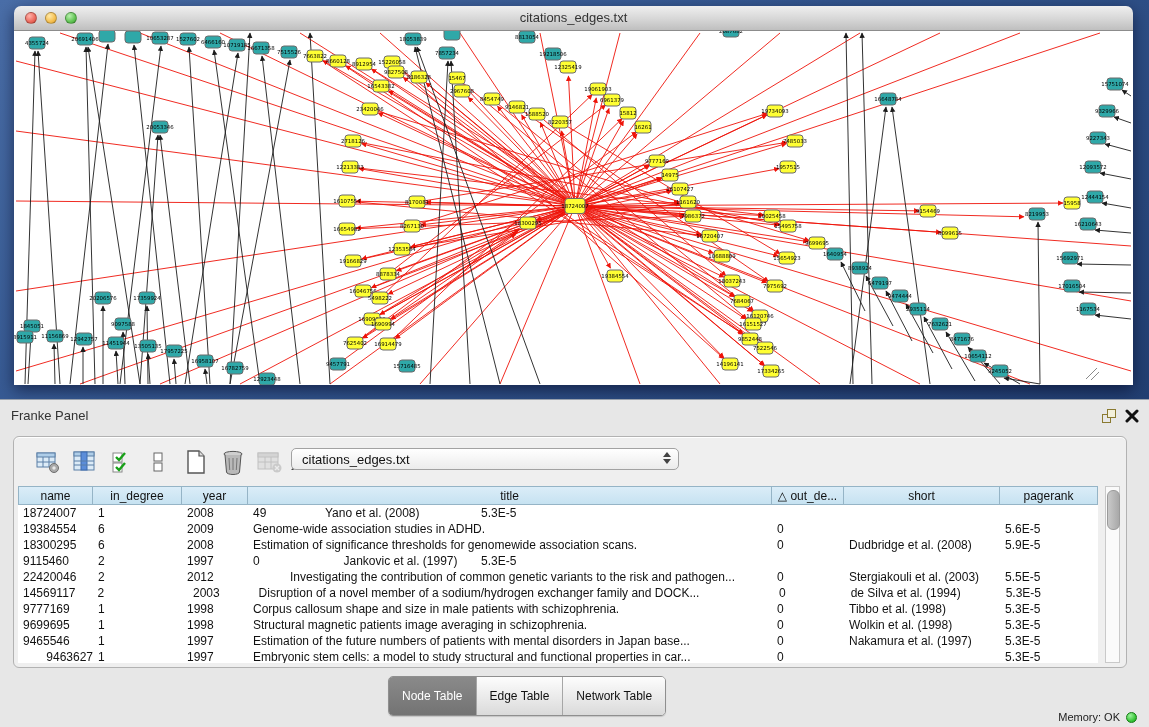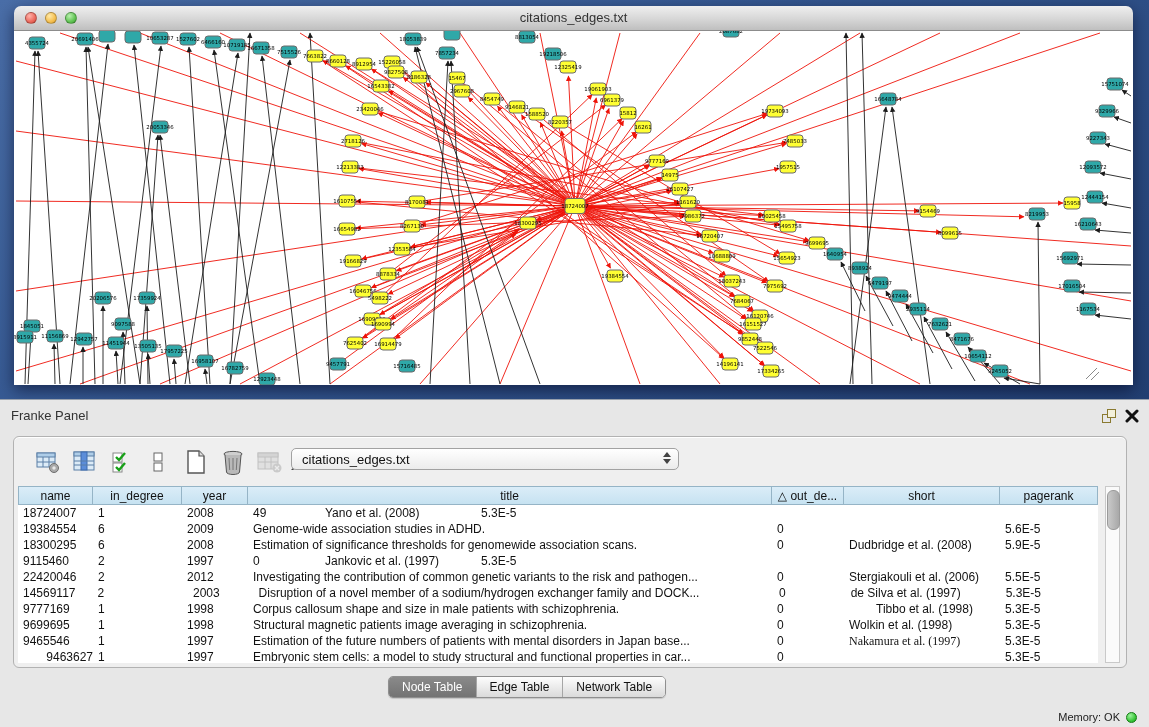--- a/index.html
+++ b/index.html
@@ -50,21 +50,21 @@
   .th:first-child{border-left:1px solid #95b4c6;}
   .trow{display:flex;height:16px;line-height:16px;font-size:12px;color:#111;}
   .td{box-sizing:border-box;padding-left:5px;overflow:hidden;white-space:nowrap;text-overflow:ellipsis;}
   .vscroll{position:absolute;right:6px;top:49px;width:15px;height:177px;background:#fafafa;
            border:1px solid #c9c9c9;box-sizing:border-box;}
   .vthumb{position:absolute;left:1px;top:3px;width:11px;height:38px;border-radius:6px;
           background:linear-gradient(90deg,#c9c9c9,#a8a8a8);border:1px solid #9a9a9a;cursor:pointer;}
 
   .tabs{position:absolute;left:388px;top:276px;display:flex;border:1px solid #8f8f8f;border-radius:5px;overflow:hidden;
         box-shadow:0 1px 1px rgba(0,0,0,.15);}
-  .tab{padding:3px 13px;font-size:12px;color:#111;background:linear-gradient(#fdfdfd,#dadada);
+  .tab{padding:12px 13px;font-size:12px;color:#111;background:linear-gradient(#fdfdfd,#dadada);
        border-left:1px solid #a6a6a6;cursor:pointer;white-space:nowrap;}
   .tab:first-child{border-left:none;}
   .tab.selected{background:linear-gradient(#8a8a8a,#737373);color:#fff;}
 
   .status{position:absolute;right:12px;bottom:5px;display:flex;align-items:center;gap:6px;
           font-size:11px;color:#222;}
   .memdot{width:11px;height:11px;border-radius:50%;border:1px solid #127a12;box-sizing:border-box;
           background:radial-gradient(circle at 35% 30%,#9df29d,#35c435 65%,#1f9a1f);}
 </style>
 </head>
@@ -867,66 +867,66 @@
             <div class="td" style="width: 524px;">Estimation of significance thresholds for genomewide association scans.</div>
             <div class="td" style="width: 72px;">0</div>
             <div class="td" style="width: 156px;">Dudbridge et al. (2008)</div>
             <div class="td" style="width: 98px;">5.9E-5</div>
           </div>
           <div class="trow">
             <div class="td" style="width: 75px;">9115460</div>
             <div class="td" style="width: 89px;">2</div>
             <div class="td" style="width: 66px;">1997</div>
             <div class="td" style="width: 72px;">0</div>
-            <div class="td" style="width: 156px;">Jankovic et al. (1997)</div>
+            <div class="td" style="width: 156px; text-align: center;">Jankovic et al. (1997)</div>
             <div class="td" style="width: 98px;">5.3E-5</div>
           </div>
           <div class="trow">
             <div class="td" style="width: 75px;">22420046</div>
             <div class="td" style="width: 89px;">2</div>
             <div class="td" style="width: 66px;">2012</div>
-            <div class="td" style="width: 524px;">Investigating the contribution of common genetic variants to the risk and pathogen...</div>
+            <div class="td" style="width: 524px; text-align: center;">Investigating the contribution of common genetic variants to the risk and pathogen...</div>
             <div class="td" style="width: 72px;">0</div>
-            <div class="td" style="width: 156px;">Stergiakouli et al. (2006)</div>
+            <div class="td" style="width: 156px;">Stergiakouli et al. (2003)</div>
             <div class="td" style="width: 98px;">5.5E-5</div>
           </div>
           <div class="trow">
             <div class="td" style="width: 75px;">14569117</div>
             <div class="td" style="width: 89px;">2</div>
             <div class="td" style="width: 66px; margin-left: 7px;">2003</div>
             <div class="td" style="width: 524px;">Disruption of a novel member of a sodium/hydrogen exchanger family and DOCK...</div>
             <div class="td" style="width: 72px;">0</div>
-            <div class="td" style="width: 156px;">de Silva et al. (1997)</div>
+            <div class="td" style="width: 156px;">de Silva et al. (1994)</div>
             <div class="td" style="width: 98px;">5.3E-5</div>
           </div>
           <div class="trow">
             <div class="td" style="width: 75px;">9777169</div>
             <div class="td" style="width: 89px;">1</div>
             <div class="td" style="width: 66px;">1998</div>
             <div class="td" style="width: 524px;">Corpus callosum shape and size in male patients with schizophrenia.</div>
             <div class="td" style="width: 72px;">0</div>
-            <div class="td" style="width: 156px; text-align: center;">Tibbo et al. (1998)</div>
+            <div class="td" style="width: 156px;">Tibbo et al. (1998)</div>
             <div class="td" style="width: 98px;">5.3E-5</div>
           </div>
           <div class="trow">
             <div class="td" style="width: 75px;">9699695</div>
             <div class="td" style="width: 89px;">1</div>
             <div class="td" style="width: 66px;">1998</div>
             <div class="td" style="width: 524px;">Structural magnetic patients image averaging in schizophrenia.</div>
             <div class="td" style="width: 72px;">0</div>
             <div class="td" style="width: 156px;">Wolkin et al. (1998)</div>
             <div class="td" style="width: 98px;">5.3E-5</div>
           </div>
           <div class="trow">
             <div class="td" style="width: 75px;">9465546</div>
             <div class="td" style="width: 89px;">1</div>
             <div class="td" style="width: 66px;">1997</div>
             <div class="td" style="width: 524px;">Estimation of the future numbers of patients with mental disorders in Japan base...</div>
             <div class="td" style="width: 72px;">0</div>
-            <div class="td" style="width: 156px; font-family: Liberation Serif, serif;">Nakamura et al. (1997)</div>
+            <div class="td" style="width: 156px;">Nakamura et al. (1997)</div>
             <div class="td" style="width: 98px;">5.3E-5</div>
           </div>
           <div class="trow">
             <div class="td" style="width: 75px; text-align: right;">9463627</div>
             <div class="td" style="width: 89px;">1</div>
             <div class="td" style="width: 66px;">1997</div>
             <div class="td" style="width: 524px;">Embryonic stem cells: a model to study structural and functional properties in car...</div>
             <div class="td" style="width: 72px;">0</div>
             <div class="td" style="width: 156px; margin-top: 13px;">Hescheler et al. (1997)</div>
             <div class="td" style="width: 98px;">5.3E-5</div>

